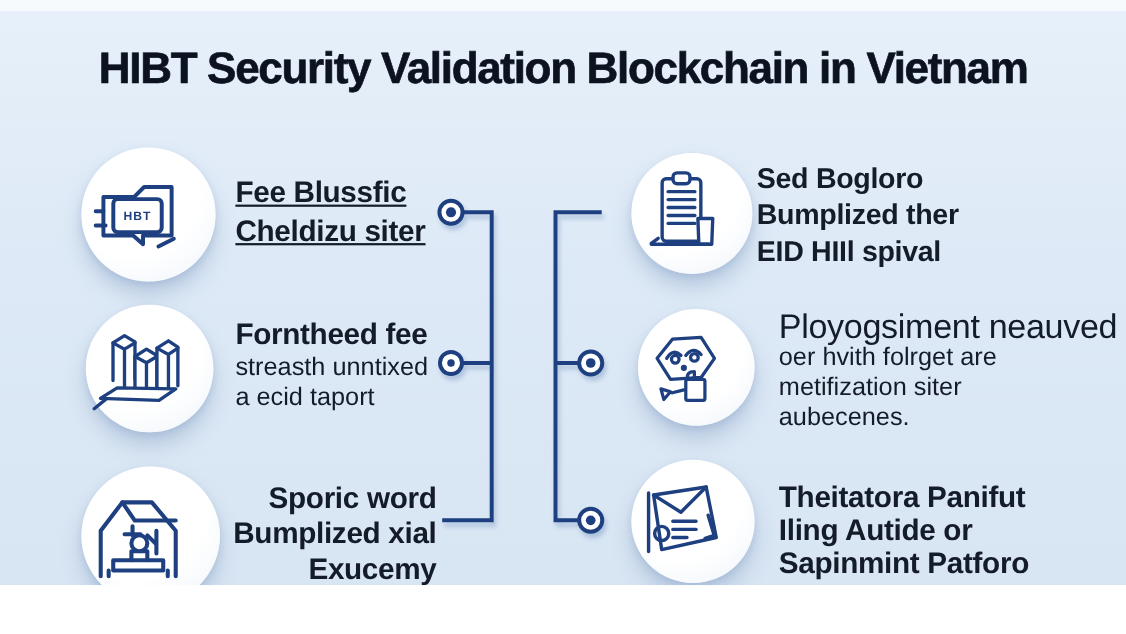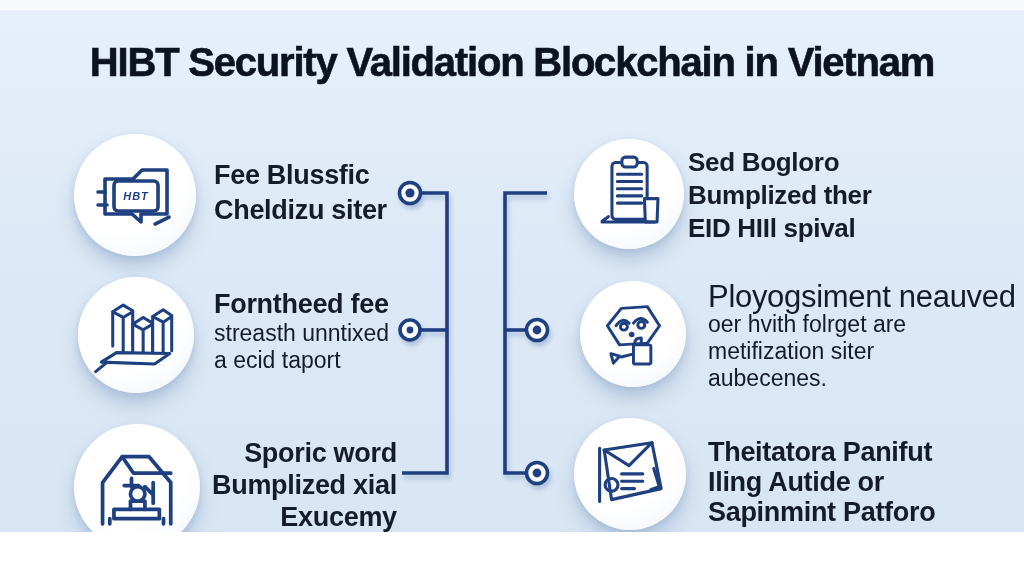--- a/index.html
+++ b/index.html
@@ -12,21 +12,21 @@
   .title{
     position:absolute;top:40px;left:0;width:1024px;text-align:center;
     font-size:40px;font-weight:700;letter-spacing:-1.2px;color:#0c1220;
     -webkit-text-stroke:0.6px #0c1220;
   }
   .item{position:absolute;}
   .icon-circle{
     position:absolute;border-radius:50%;
     background:radial-gradient(circle at 38% 30%,#ffffff 55%,#eef4fb 100%);
     box-shadow:0 12px 18px rgba(124,152,190,0.38),0 3px 6px rgba(124,152,190,0.25);
-    display:flex;align-items:center;justify-content:center;font-style:italic;
+    display:flex;align-items:center;justify-content:flex-start;
   }
   .icon-circle svg{width:82%;height:82%;}
   .txt{position:absolute;color:#141b29;}
   .ln{white-space:nowrap;}
   .b27{font-size:27px;font-weight:700;line-height:35px;letter-spacing:-0.3px;}
   .b26{font-size:26px;font-weight:700;line-height:33px;letter-spacing:-0.3px;}
   .b25{font-size:31px;font-weight:400;line-height:29px;letter-spacing:-0.3px;}
   .r23{font-size:23px;font-weight:400;line-height:27px;}
   .b27t{font-size:27px;font-weight:700;line-height:32px;letter-spacing:-0.3px;}
   .b27s{font-size:27px;font-weight:700;line-height:30px;letter-spacing:-0.3px;}
@@ -70,21 +70,21 @@
       <svg viewBox="0 0 100 100">
         <g fill="#fff" stroke="#1e4080" stroke-width="3.6" stroke-linejoin="round" stroke-linecap="round">
           <path d="M20 34 h28 l9 -9 h25 v44 h-26 v8 l-9 -8 h-27 z"></path>
           <rect x="29" y="36" width="44" height="30" rx="4"></rect>
           <path d="M13 47 h7 M13 60 h9" fill="none"></path>
           <path d="M70 79 l14 -7" fill="none"></path>
         </g>
         <text x="51" y="55" font-size="11" font-weight="bold" fill="#1e4080" text-anchor="middle" letter-spacing="1" font-family="Liberation Sans, sans-serif">HBT</text>
       </svg>
     </div>
-    <div class="txt" style="left:214px;top:158px;">
+    <div class="txt" style="left:214px;top:158px;text-decoration:underline;">
       <div class="ln b27">Fee Blussfic</div>
       <div class="ln b27">Cheldizu siter</div>
     </div>
   </div>
 
   <div class="item">
     <div class="icon-circle" style="left:78px;top:277px;width:116px;height:116px;">
       <svg viewBox="0 0 100 100">
         <g fill="#fff" stroke="#1e4080" stroke-width="3.2" stroke-linejoin="round" stroke-linecap="round">
           <path d="M26 62 V26 l11 -7 10 6 v36"></path>

